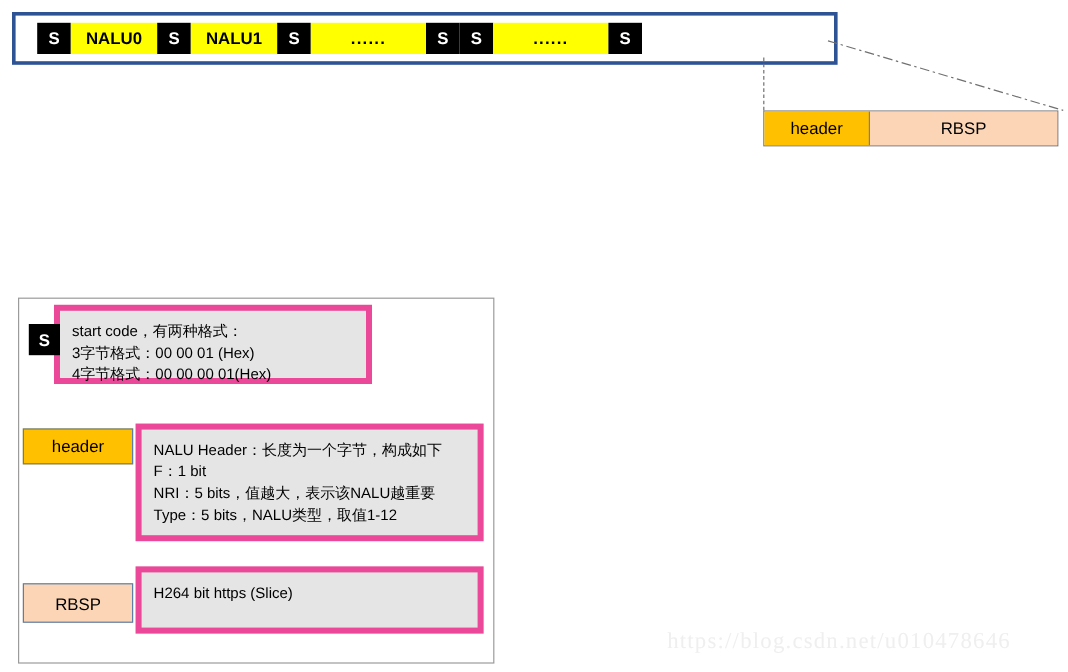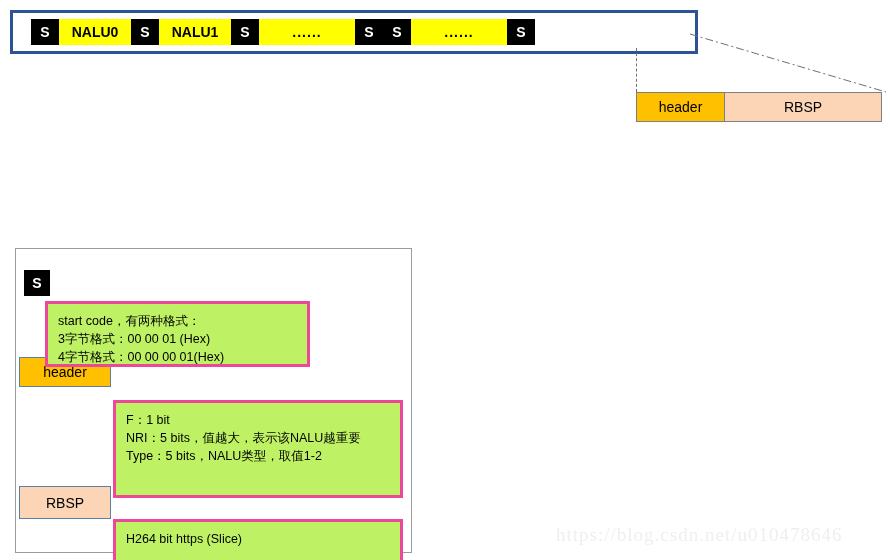--- a/index.html
+++ b/index.html
@@ -160,29 +160,28 @@
     width: 92px;
     height: 33px;
     background: #fbd5b5;
     border: 1px solid #5c7fa8;
     color: #000000;
     z-index: 1;
   }
 
   .callout {
     position: absolute;
-    background: #bef264;
-    border: 3px solid #ec4899;
+    background: #e5e5e5;
+    border: 5px solid #ec4899;
     box-sizing: border-box;
     font-size: 12.5px;
     line-height: 18px;
     padding: 8px 10px;
     z-index: 2;
     color: #000000;
-    margin-top: 47px;
   }
   #callout-startcode {
     left: 45px;
     top: 254px;
     width: 265px;
     height: 66px;
   }
   #callout-header {
     left: 113px;
     top: 353px;
@@ -247,23 +246,24 @@
 
 <div class="swatch" id="swatch-s">S</div>
 <div class="callout" id="callout-startcode">
     <div class="line">start code，有两种格式：</div>
     <div class="line">3字节格式：00 00 01 (Hex)</div>
     <div class="line">4字节格式：00 00 00 01(Hex)</div>
   </div>
 
 <div class="swatch" id="swatch-header">header</div>
 <div class="callout" id="callout-header">
+    <div class="line">NALU Header：长度为一个字节，构成如下</div>
     <div class="line">F：1 bit</div>
     <div class="line">NRI：5 bits，值越大，表示该NALU越重要</div>
-    <div class="line">Type：5 bits，NALU类型，取值1-2</div>
+    <div class="line">Type：5 bits，NALU类型，取值1-12</div>
   </div>
 
 <div class="swatch" id="swatch-rbsp">RBSP</div>
 <div class="callout" id="callout-rbsp">
     <div class="line">H264 bit https (Slice)</div>
   </div>
 
 <div id="watermark">https://blog.csdn.net/u010478646</div>
 
 </body></html>

